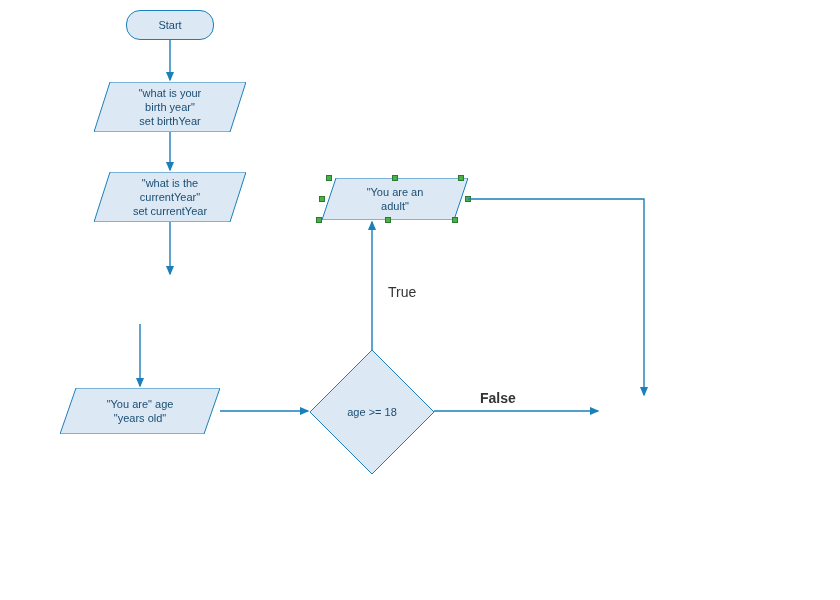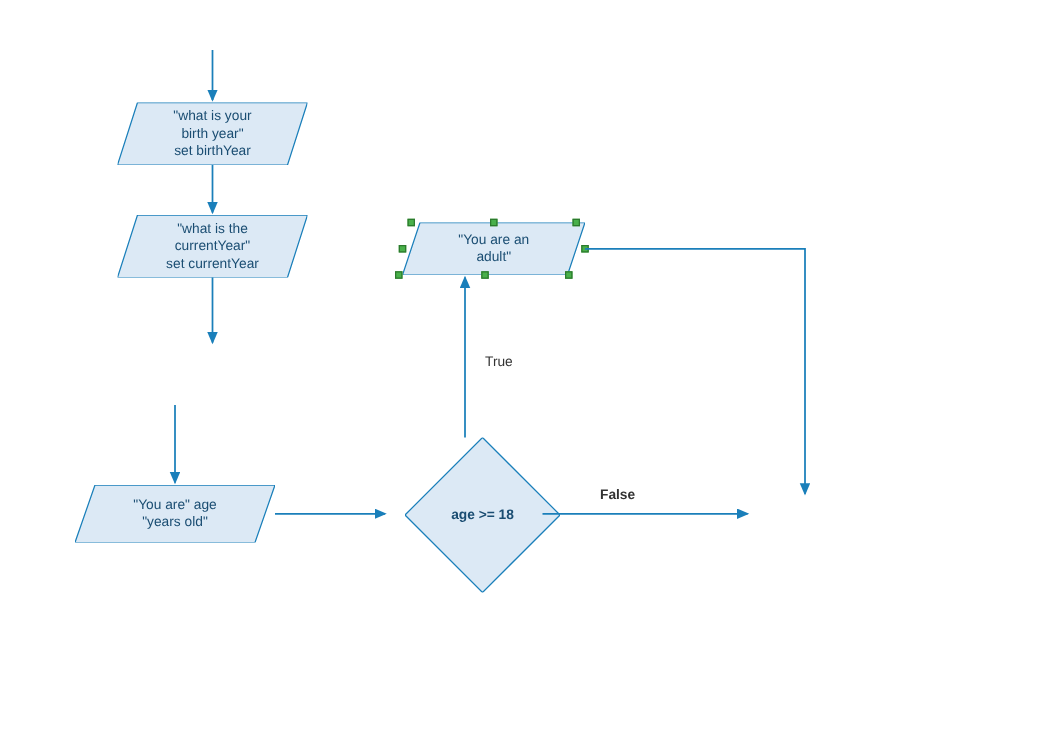--- a/index.html
+++ b/index.html
@@ -40,28 +40,31 @@
       position: absolute;
       display: flex;
       align-items: center;
       justify-content: center;
     }
     .diamond svg { position: absolute; left: 0; top: 0; width: 100%; height: 100%; }
     .diamond .label { position: relative; z-index: 1; }
     .edge { position: absolute; overflow: visible; }
     .edge line, .edge polyline { stroke: #1a7fba; stroke-width: 1.4; fill: none; }
     .arrowhead { fill: #1a7fba; }
-    .edge-label { position: absolute; font-size: 11px; color: #333; }
+    .edge-label { position: absolute; font-size: 14px; color: #333; }
     .sel-anchor { position: absolute; width: 6px; height: 6px; background: #49b04a; border: 1px solid #2c7a2d; }
   </style>
 </head>
 <body>
 
 <div class="canvas">
 
+  <div class="node terminator" style="left:126px; top:10px; width:88px; height:30px;">
+    <span>Start</span>
+  </div>
 
   <div class="para" style="left:94px; top:82px; width:152px; height:50px;">
     <svg viewBox="0 0 152 50" preserveAspectRatio="none">
       <polygon points="16,0 152,0 136,50 0,50" fill="#dce9f5" stroke="#1a7fba" stroke-width="1"></polygon>
     </svg>
     <span class="label" style="white-space:pre-line;">"what is your
 birth year"
 set birthYear</span>
   </div>
 
@@ -76,21 +79,21 @@
 
 
   <div class="para" style="left:60px; top:388px; width:160px; height:46px;">
     <svg viewBox="0 0 160 46" preserveAspectRatio="none">
       <polygon points="16,0 160,0 144,46 0,46" fill="#dce9f5" stroke="#1a7fba" stroke-width="1"></polygon>
     </svg>
     <span class="label" style="white-space:pre-line;">"You are" age
 "years old"</span>
   </div>
 
-  <div class="diamond" style="left:324px; top:350px; width:124px; height:124px;font-weight:bold;">
+  <div class="diamond" style="left:310px; top:350px; width:124px; height:124px;">
     <svg viewBox="0 0 124 124" preserveAspectRatio="none">
       <polygon points="62,0 124,62 62,124 0,62" fill="#dce9f5" stroke="#1a7fba" stroke-width="1"></polygon>
     </svg>
     <span class="label">age &gt;= 18</span>
   </div>
 
   <div class="para" style="left:322px; top:178px; width:146px; height:42px;">
     <svg viewBox="0 0 146 42" preserveAspectRatio="none">
       <polygon points="14,0 146,0 132,42 0,42" fill="#dce9f5" stroke="#1a7fba" stroke-width="1"></polygon>
     </svg>

